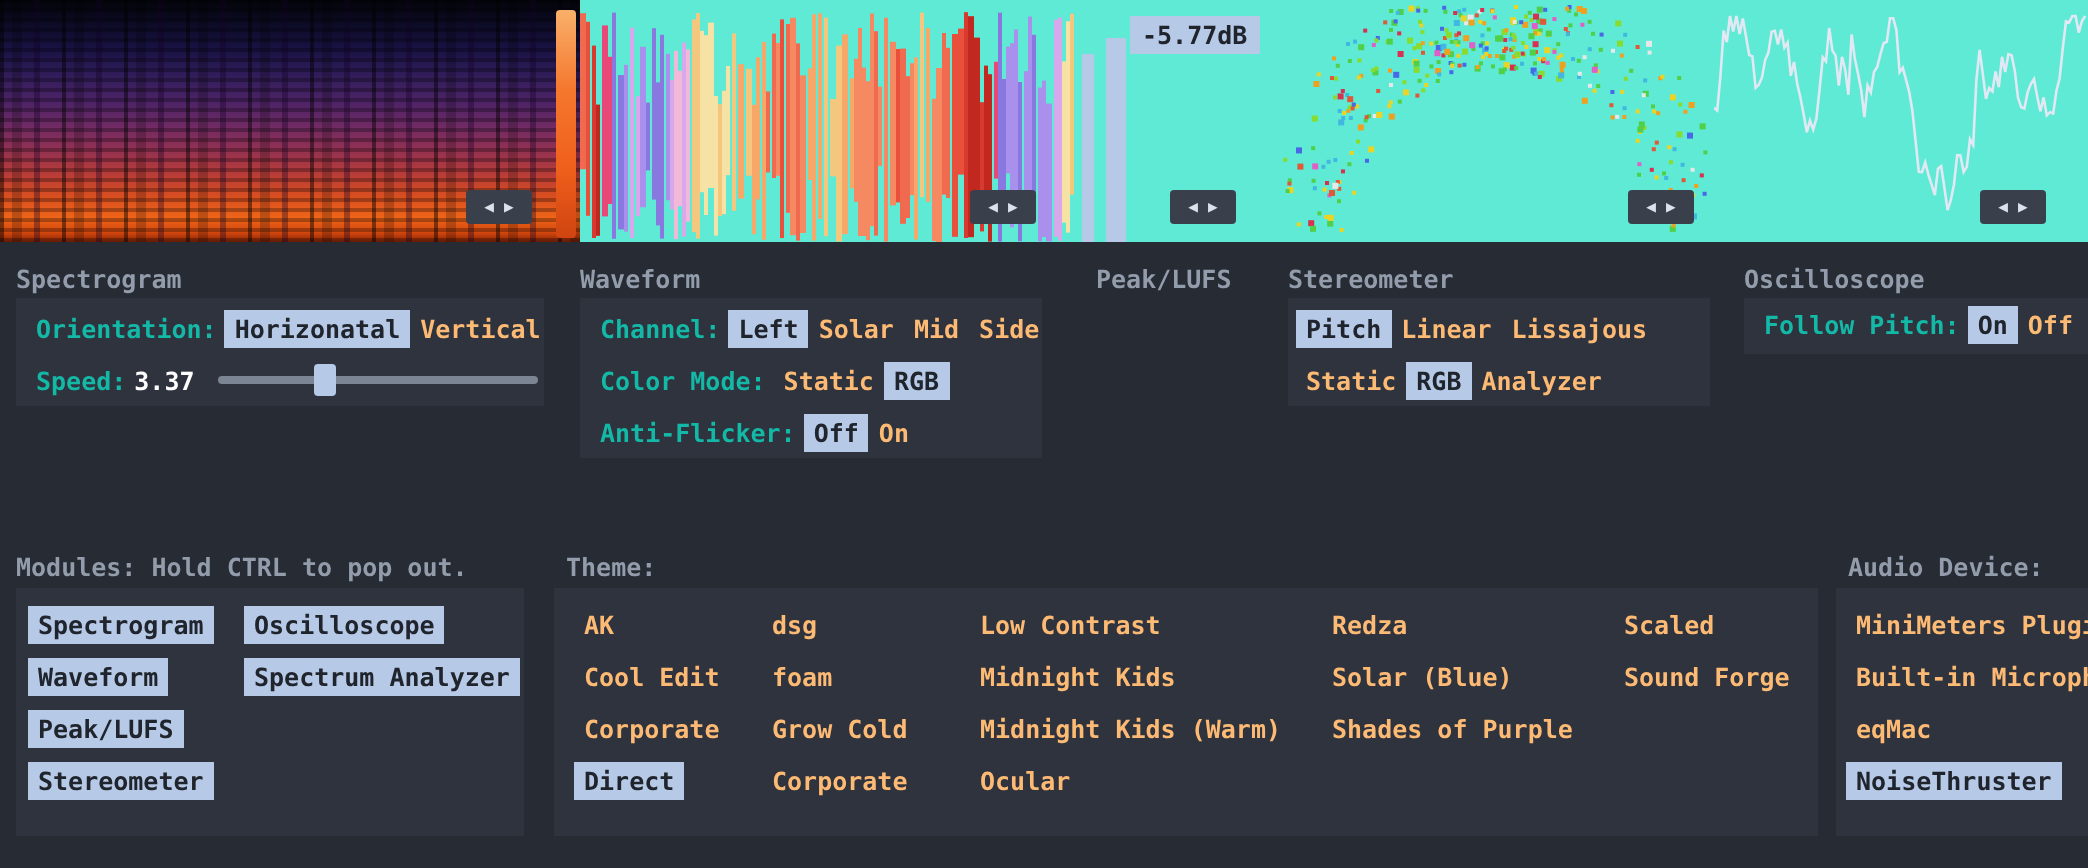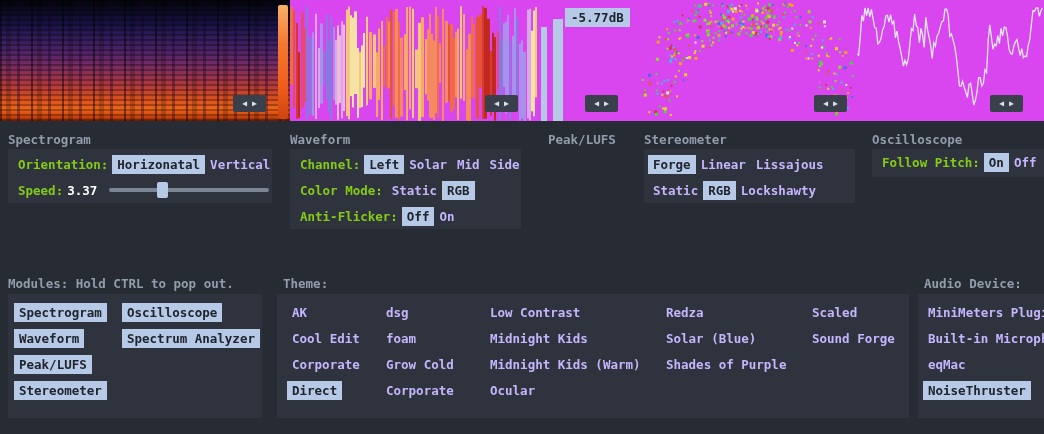--- a/index.html
+++ b/index.html
@@ -4,21 +4,21 @@
 <style>
   * { margin:0; padding:0; box-sizing:border-box; }
   html,body { background:#1b1f26; }
   .app {
     position:relative; width:1044px; height:434px; overflow:hidden;
     background:#262b34;
     font-family:"DejaVu Sans Mono", monospace;
     font-weight:bold; font-size:12.5px; color:#e9ecf1;
   }
   
-  .viz-strip { position:absolute; left:0; top:0; width:1044px; height:121px; background:#d946ef; }
+  .viz-strip { position:absolute; left:0; top:0; width:1044px; height:121px; background:#5eead4; }
   .viz { position:absolute; top:0; height:121px; }
   .viz-spec {
     left:0; width:290px;
     background:
       repeating-linear-gradient(90deg, rgba(0,0,0,.45) 0 2px, transparent 2px 6px, rgba(0,0,0,.2) 6px 11px, transparent 11px 17px, rgba(20,0,35,.35) 17px 20px, transparent 20px 31px),
       repeating-linear-gradient(0deg, rgba(0,0,0,.28) 0 2px, transparent 2px 5px),
       linear-gradient(180deg,#04040a 0%,#0b0b24 9%,#181243 20%,#2e1c58 30%,#4c2366 42%,#6f2a64 52%,#933152 62%,#b83c38 72%,#d84e20 81%,#ee6418 90%,#d4470e 96%,#8c2606 100%);
   }
   .spec-hot { position:absolute; left:278px; top:5px; bottom:2px; width:10px; border-radius:2px;
     background:linear-gradient(180deg,#f9b06a,#f5772e 35%,#ef5f1c 70%,#cf4410); }
@@ -31,25 +31,25 @@
   .viz-stereo { left:640px; width:217px; }
   .viz-osc  { left:857px; width:187px; }
   .nav { position:absolute; top:95px; width:33px; height:17px; background:#3a404b; border-radius:2px;
          display:flex; align-items:center; justify-content:center; gap:5px; }
   .nav .arr { font-size:8px; line-height:1; color:#dde2ea; cursor:pointer; }
   
   .hdr { position:absolute; color:#929cab; white-space:nowrap; }
   .panel { position:absolute; background:#2e333d; overflow:hidden; }
   .row { display:flex; align-items:center; height:26px; padding-left:10px; white-space:nowrap; }
   .row.first { margin-top:2px; }
-  .row .lbl { color:#84cc16; margin-right:4px; }
+  .row .lbl { color:#14b8a6; margin-right:4px; }
   .row .val { color:#ffffff; margin-right:6px; }
   .opts { display:flex; align-items:flex-end; }
   .row.bare { padding-left:4px; }
-  .opt, .item { padding:2px 5px; color:#c4b5fd; cursor:pointer; }
+  .opt, .item { padding:2px 5px; color:#fdba74; cursor:pointer; }
   .opt.sel, .item.sel { background:#b6c9e6; color:#20242c; }
   
   .slider { position:relative; width:160px; height:16px; margin-left:6px; }
   .track { position:absolute; left:0; right:0; top:6px; height:4px; background:#7c8594; border-radius:2px; }
   .knob  { position:absolute; top:0; width:11px; height:16px; background:#b6c9e6; border-radius:2px; }
   
   .list { position:absolute; display:flex; flex-direction:column; align-items:flex-start; gap:7px; }
   .list .item { white-space:nowrap; }
 </style>
 </head>
@@ -606,30 +606,30 @@
       <span class="opts">
           <span class="opt sel">Off</span>
           <span class="opt">On</span>
         </span>
     </div>
   </div>
 
   <div class="panel" style="left:644px;top:149px;width:211px;height:54px">
     <div class="row first bare">
       <span class="opts">
-          <span class="opt sel">Forge</span>
+          <span class="opt sel">Pitch</span>
           <span class="opt">Linear</span>
           <span class="opt">Lissajous</span>
         </span>
     </div>
     <div class="row bare">
       <span class="opts">
           <span class="opt">Static</span>
           <span class="opt sel">RGB</span>
-          <span class="opt">Lockshawty</span>
+          <span class="opt">Analyzer</span>
         </span>
     </div>
   </div>
 
   <div class="panel" style="left:872px;top:149px;width:172px;height:28px">
     <div class="row first" style="margin-top:0">
       <span class="lbl">Follow Pitch:</span>
       <span class="opts">
           <span class="opt sel">On</span>
           <span class="opt">Off</span>

